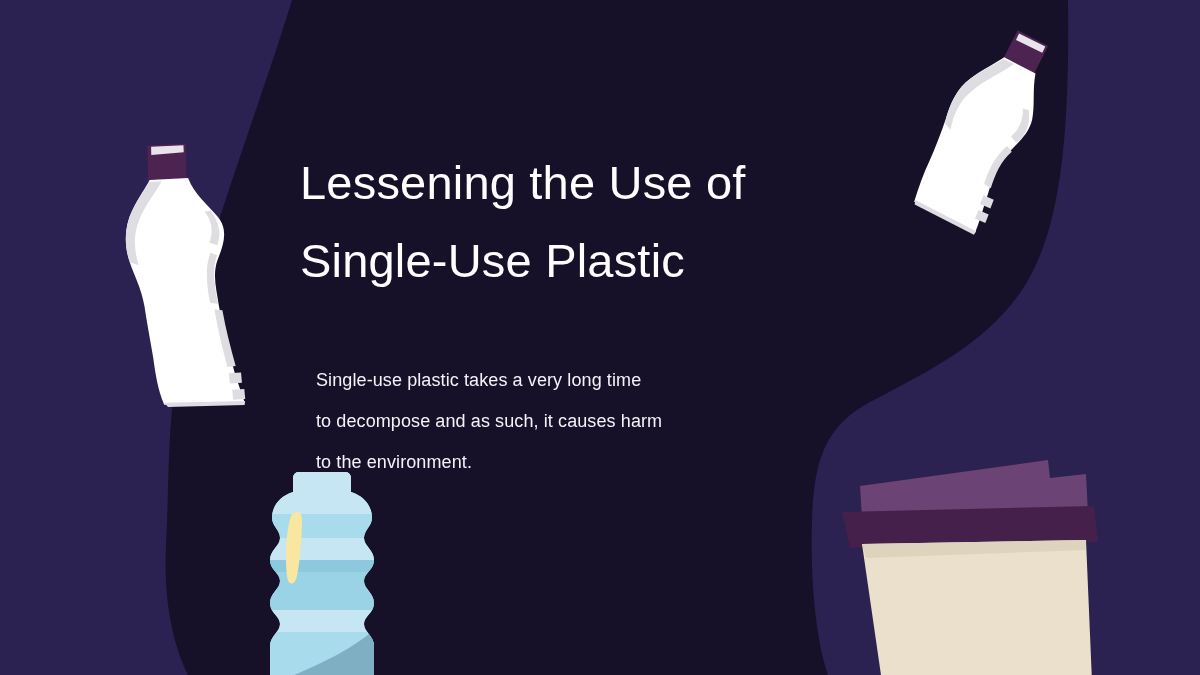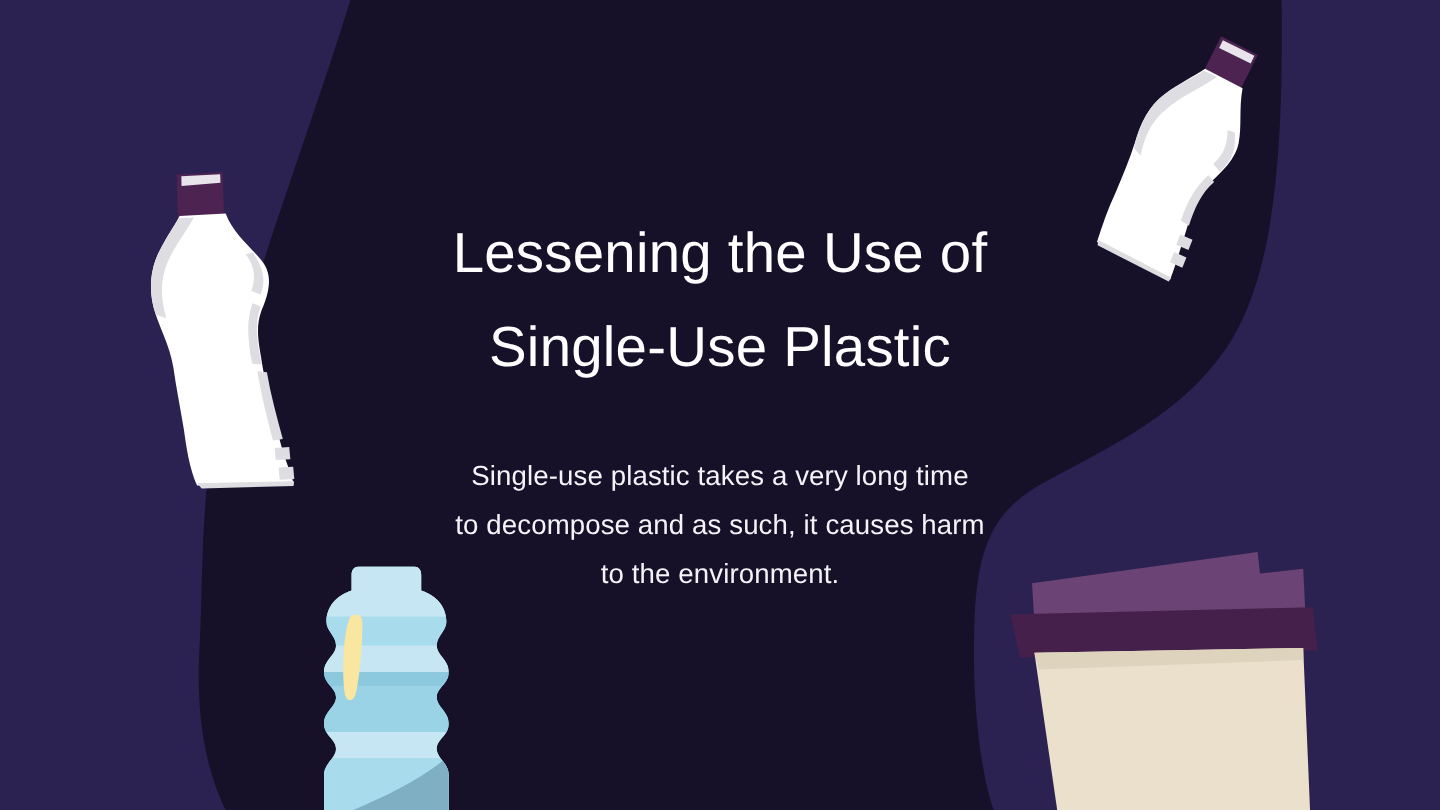--- a/index.html
+++ b/index.html
@@ -23,38 +23,37 @@
     display: block;
   }
   .art {
     position: absolute;
     display: block;
   }
   
   #text-block {
     position: absolute;
     left: 300px;
-    top: 172px;
+    top: 144px;
     width: 600px;
-    text-align: center;
     z-index: 20;
   }
   #title {
     font-size: 47px;
     line-height: 78px;
     font-weight: 400;
     color: #FFFFFF;
     letter-spacing: 0.2px;
     margin: 0;
     white-space: pre-line;
   }
   #subtitle {
-    margin: 4px;
+    margin: 16px;
     padding-top: 44px;
-    font-size: 23px;
+    font-size: 18px;
     line-height: 41px;
     font-weight: 400;
     color: #F4F3F8;
     letter-spacing: 0.1px;
     white-space: pre-line;
   }
   
   #bottle-left   { left: 108px;  top: 130px;  width: 190px; height: 290px; z-index: 30; }
   #bottle-right  { left: 898px;  top: 28px;   width: 190px; height: 210px; z-index: 30; }
   #bottle-blue   { left: 252px;  top: 470px;  width: 140px; height: 210px; z-index: 30; }

